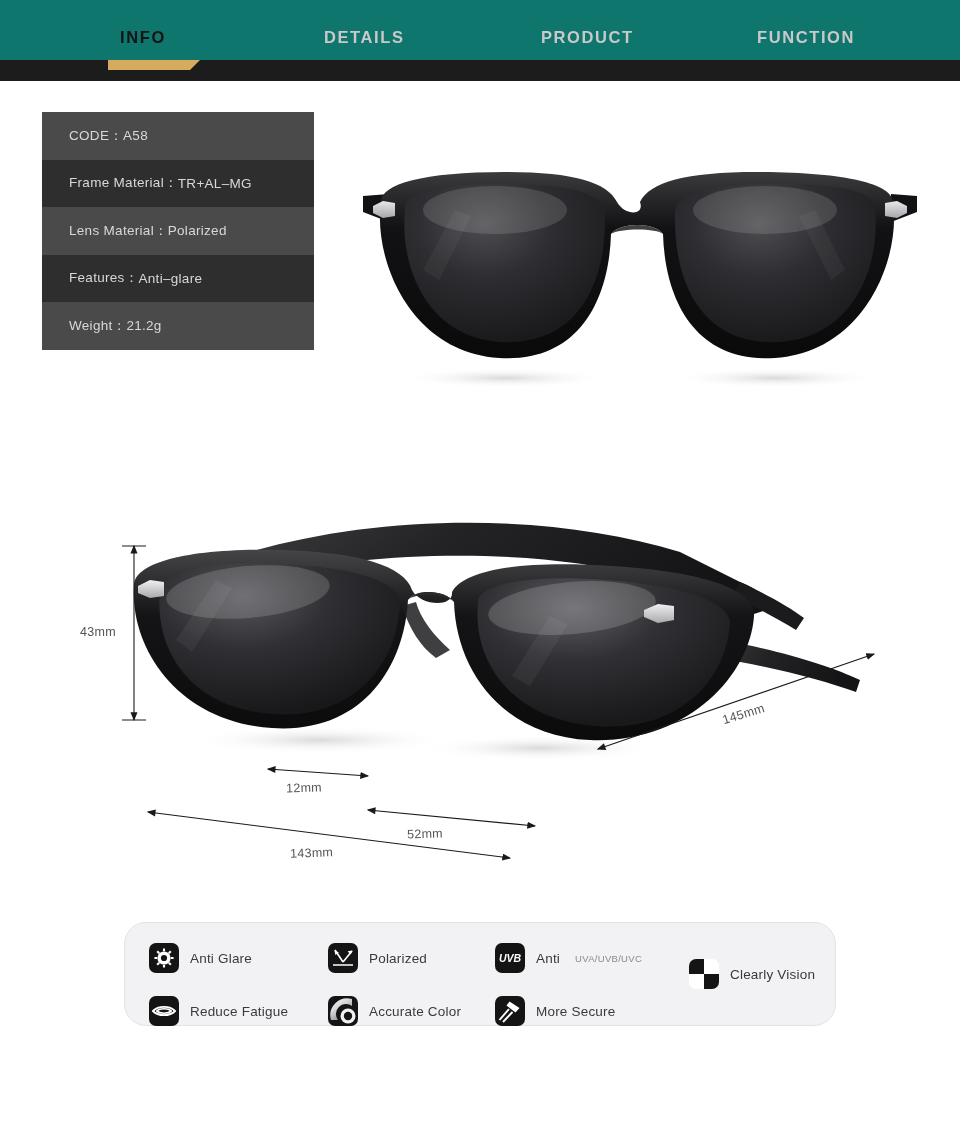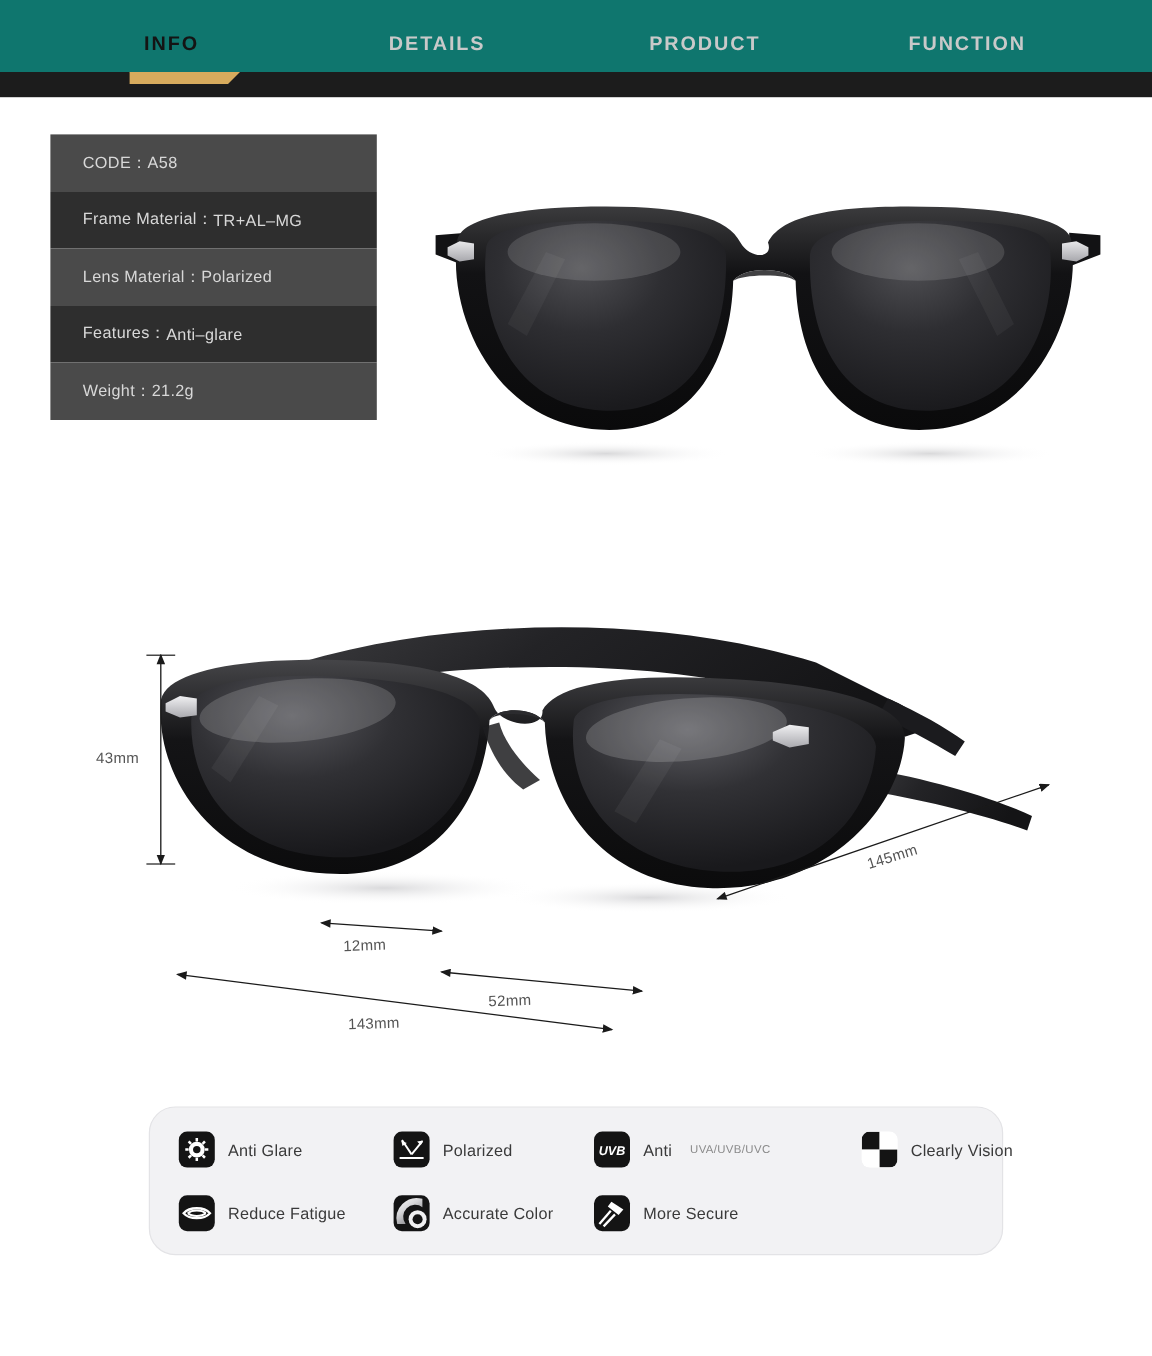--- a/index.html
+++ b/index.html
@@ -123,21 +123,21 @@
     position: absolute;
     left: 0; top: 0;
     width: 960px; height: 1130px;
     pointer-events: none;
   }
 
   
   .features {
     position: absolute;
     left: 124px; top: 922px;
-    width: 712px; height: 124px;
+    width: 712px; height: 104px;
     background: #f2f2f4;
     border: 1px solid #e3e3e6;
     border-radius: 22px;
     box-sizing: border-box;
   }
   .feat {
     position: absolute;
     display: flex;
     align-items: center;
     gap: 11px;
@@ -164,21 +164,21 @@
     letter-spacing: 0.3px;
     margin-left: 4px;
   }
 
   
   .f-r0 { top: 20px; }
   .f-r1 { top: 73px; justify-content: space-between; }
   .f-c0 { left: 24px; }
   .f-c1 { left: 203px; }
   .f-c2 { left: 370px; }
-  .f-c3 { left: 593px; }
+  .f-c3 { left: 564px; margin-top: 16px; }
 </style>
 </head>
 <body>
 
 <div class="tabbar">
   <div class="tab tab-info active">INFO</div>
   <div class="tab tab-details">DETAILS</div>
   <div class="tab tab-product">PRODUCT</div>
   <div class="tab tab-function">FUNCTION</div>
 </div>

